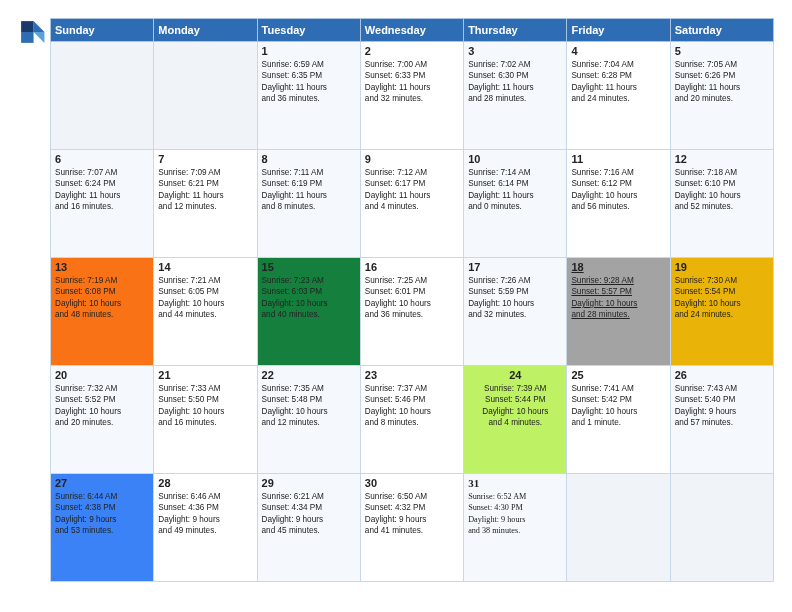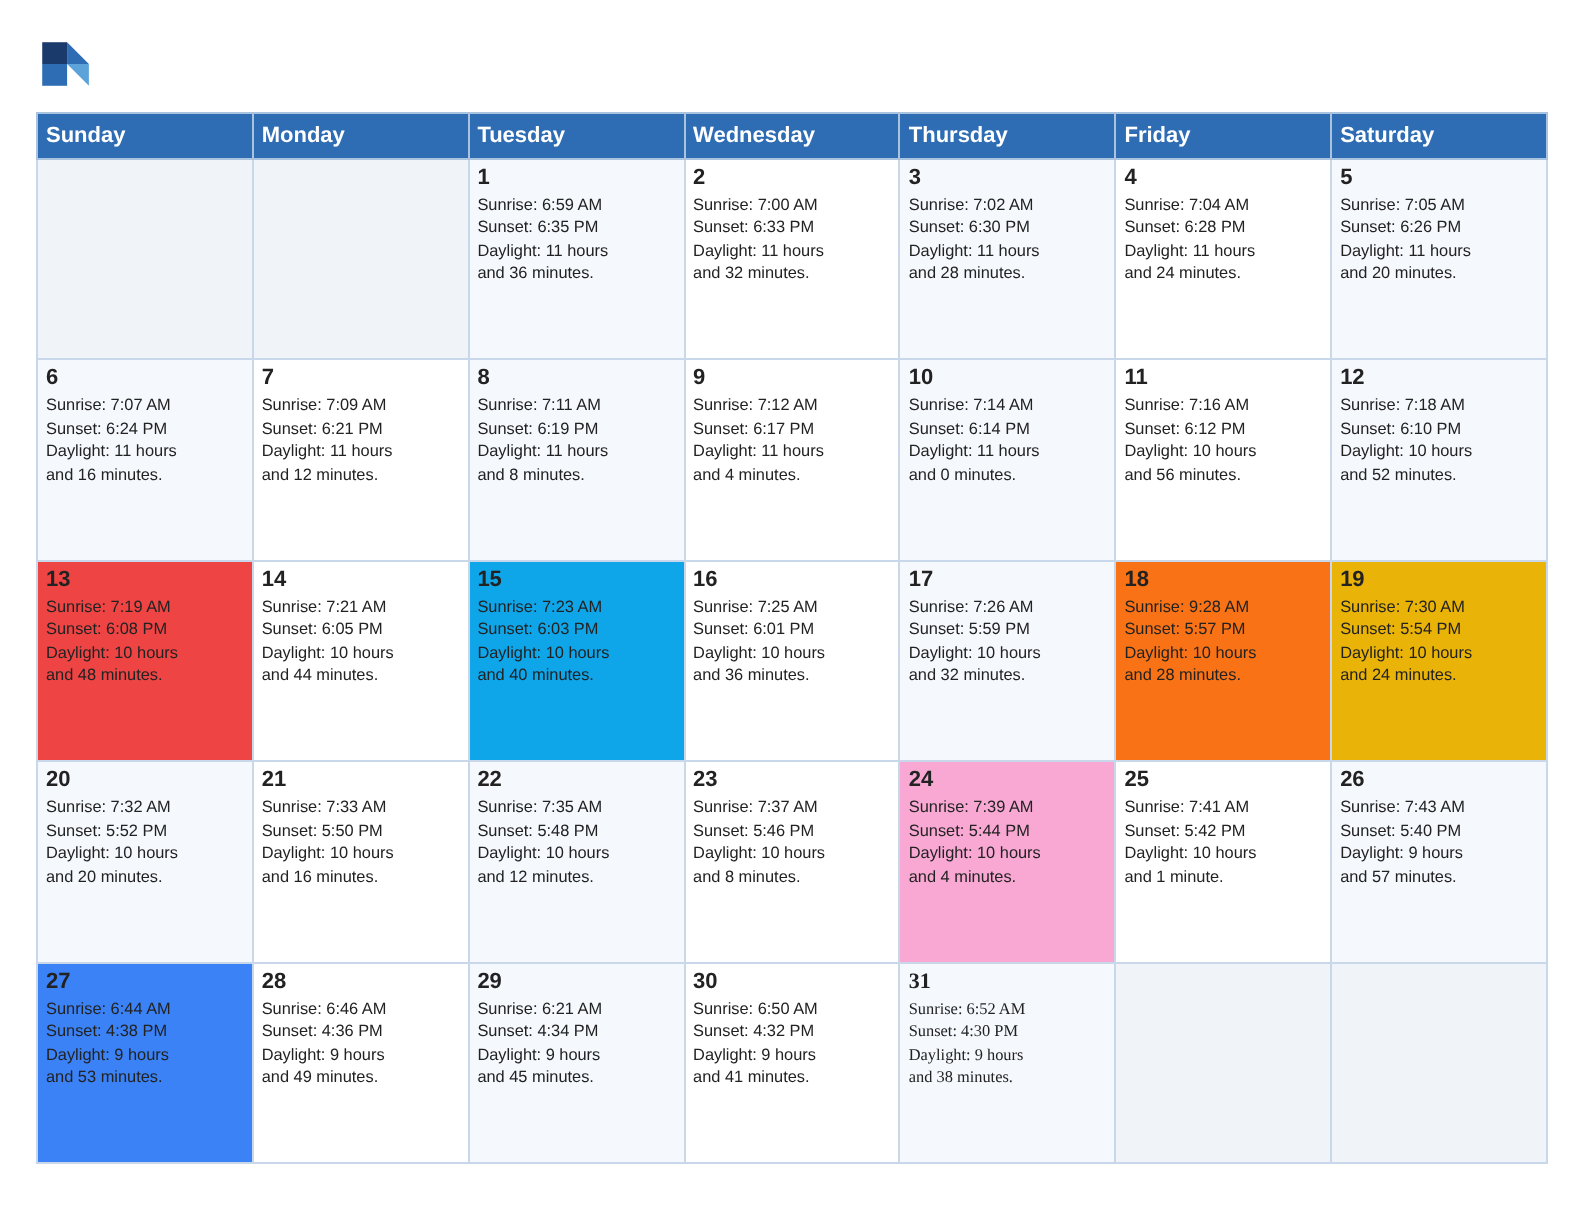--- a/index.html
+++ b/index.html
@@ -8,21 +8,21 @@
       background: #fff;
       width: 792px;
       height: 612px;
       overflow: hidden;
     }
     .page {
       width: 792px;
       height: 592px;
       padding: 18px 18px 10px 18px;
       display: flex;
-      flex-direction: column;
+      flex-direction: row;
     }
     .header {
       display: flex;
       justify-content: space-between;
       align-items: flex-start;
       margin-bottom: 10px;
     }
     .logo {
       display: flex;
       align-items: center;
@@ -217,56 +217,56 @@
           </td>
           <td style="background: rgb(245, 248, 252);">
             <span class="day-num">12</span>
             <div class="cell-text">Sunrise: 7:18 AM</div>
             <div class="cell-text">Sunset: 6:10 PM</div>
             <div class="cell-text">Daylight: 10 hours</div>
             <div class="cell-text">and 52 minutes.</div>
           </td>
         </tr>
         <tr>
-          <td style="background: #ef4444;">
+          <td style="background: #f97316;">
             <span class="day-num">13</span>
             <div class="cell-text">Sunrise: 7:19 AM</div>
             <div class="cell-text">Sunset: 6:08 PM</div>
             <div class="cell-text">Daylight: 10 hours</div>
             <div class="cell-text">and 48 minutes.</div>
           </td>
           <td style="background: rgb(255, 255, 255);">
             <span class="day-num">14</span>
             <div class="cell-text">Sunrise: 7:21 AM</div>
             <div class="cell-text">Sunset: 6:05 PM</div>
             <div class="cell-text">Daylight: 10 hours</div>
             <div class="cell-text">and 44 minutes.</div>
           </td>
-          <td style="background: #0ea5e9;">
+          <td style="background: #15803d;">
             <span class="day-num">15</span>
             <div class="cell-text">Sunrise: 7:23 AM</div>
             <div class="cell-text">Sunset: 6:03 PM</div>
             <div class="cell-text">Daylight: 10 hours</div>
             <div class="cell-text">and 40 minutes.</div>
           </td>
           <td style="background: rgb(255, 255, 255);">
             <span class="day-num">16</span>
             <div class="cell-text">Sunrise: 7:25 AM</div>
             <div class="cell-text">Sunset: 6:01 PM</div>
             <div class="cell-text">Daylight: 10 hours</div>
             <div class="cell-text">and 36 minutes.</div>
           </td>
           <td style="background: rgb(245, 248, 252); margin-left: 37px;">
             <span class="day-num">17</span>
             <div class="cell-text">Sunrise: 7:26 AM</div>
             <div class="cell-text">Sunset: 5:59 PM</div>
             <div class="cell-text">Daylight: 10 hours</div>
             <div class="cell-text">and 32 minutes.</div>
           </td>
-          <td style="background: #f97316;">
+          <td style="background: #a3a3a3; text-decoration: underline;">
             <span class="day-num">18</span>
             <div class="cell-text">Sunrise: 9:28 AM</div>
             <div class="cell-text">Sunset: 5:57 PM</div>
             <div class="cell-text">Daylight: 10 hours</div>
             <div class="cell-text">and 28 minutes.</div>
           </td>
           <td style="background: #eab308;">
             <span class="day-num">19</span>
             <div class="cell-text">Sunrise: 7:30 AM</div>
             <div class="cell-text">Sunset: 5:54 PM</div>
@@ -296,21 +296,21 @@
             <div class="cell-text">Daylight: 10 hours</div>
             <div class="cell-text">and 12 minutes.</div>
           </td>
           <td style="background: rgb(255, 255, 255);">
             <span class="day-num">23</span>
             <div class="cell-text">Sunrise: 7:37 AM</div>
             <div class="cell-text">Sunset: 5:46 PM</div>
             <div class="cell-text">Daylight: 10 hours</div>
             <div class="cell-text">and 8 minutes.</div>
           </td>
-          <td style="background: #f9a8d4;">
+          <td style="background: #bef264; text-align: center;">
             <span class="day-num">24</span>
             <div class="cell-text">Sunrise: 7:39 AM</div>
             <div class="cell-text">Sunset: 5:44 PM</div>
             <div class="cell-text">Daylight: 10 hours</div>
             <div class="cell-text">and 4 minutes.</div>
           </td>
           <td style="background: rgb(255, 255, 255); margin-left: 40px;">
             <span class="day-num">25</span>
             <div class="cell-text">Sunrise: 7:41 AM</div>
             <div class="cell-text">Sunset: 5:42 PM</div>

